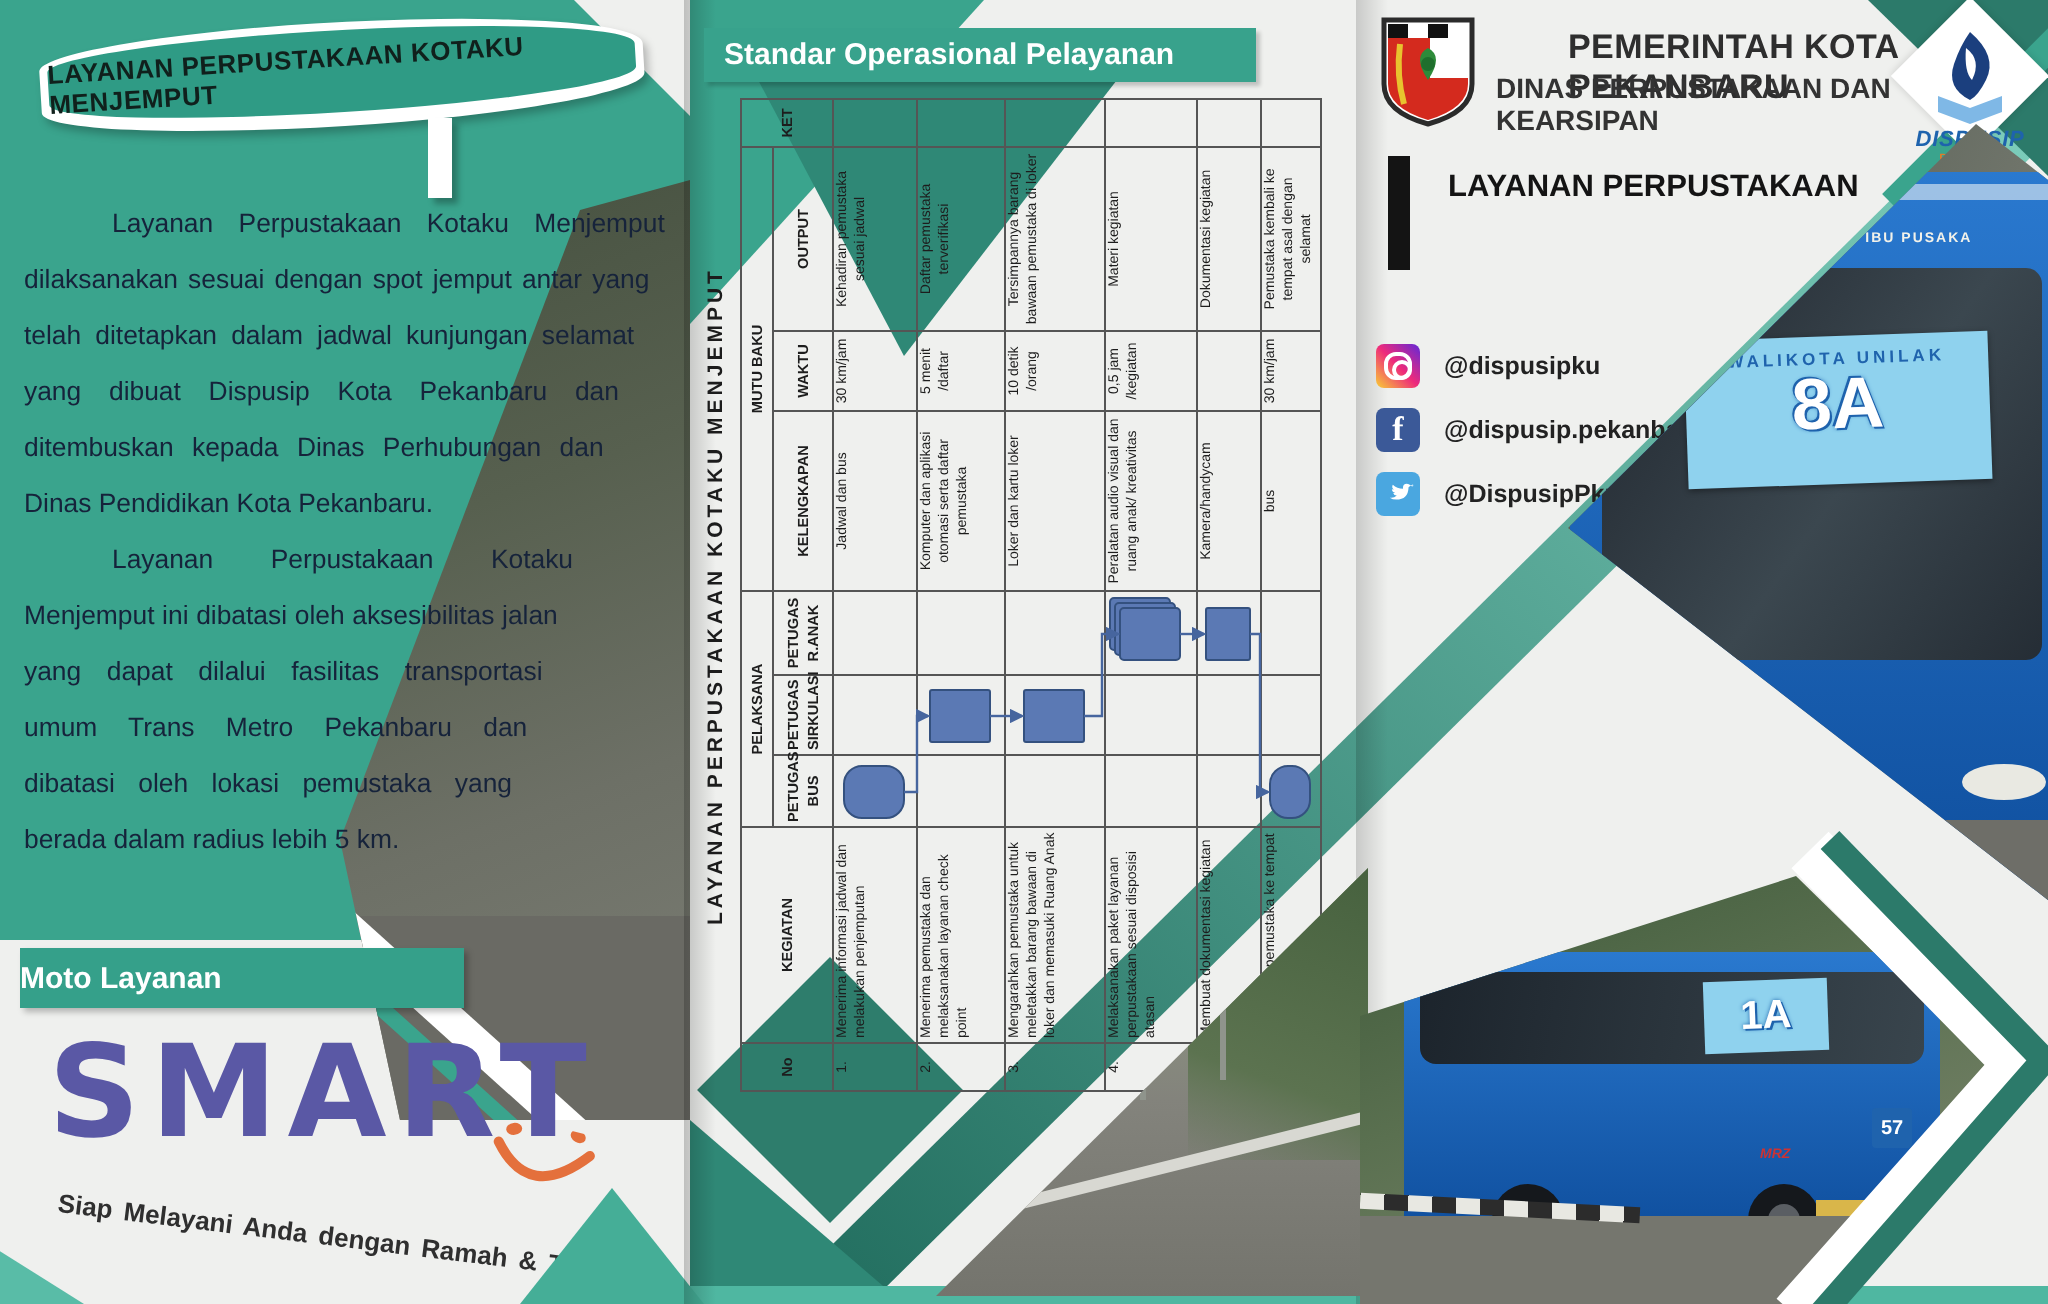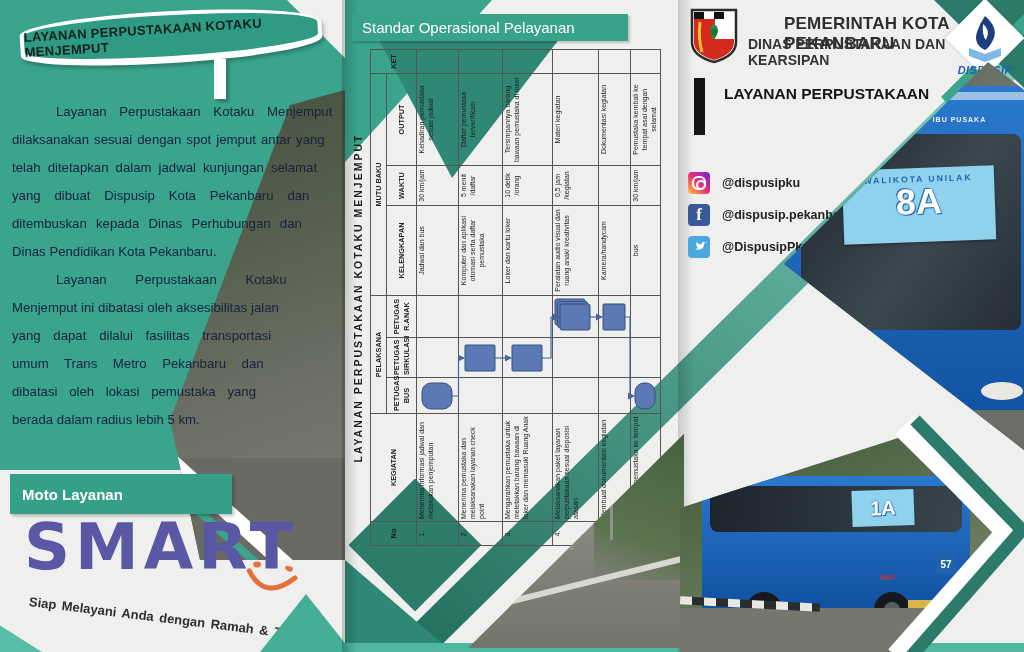--- a/index.html
+++ b/index.html
@@ -43,22 +43,22 @@
   .bus-left .shield { position:absolute; left:12px; top:18px; width:126px; height:110px;
     background:linear-gradient(135deg,#232b33,#3a464e 60%,#222931); border-radius:6px; }
   .badge-55 { position:absolute; left:86px; top:84px; width:30px; height:20px; background:#2f9e4f;
     color:#fff; font-size:11px; font-weight:700; display:flex; align-items:center; justify-content:center; border-radius:2px; }
   .bus-left .lamp { position:absolute; left:106px; top:192px; width:28px; height:12px; background:#e8e8e2; border-radius:50%; }
   .bus-left .bumper { position:absolute; left:0; top:212px; width:150px; height:28px; background:#1a1d20; }
   .photo-left .road { position:absolute; left:0; top:370px; width:180px; height:110px; background:#6a6a64; }
   .photo-left .stripe-w { position:absolute; left:-10px; top:348px; width:330px; height:16px; background:#ffffff; transform:rotate(42deg); transform-origin:left top; }
   .photo-left .stripe-t { position:absolute; left:-4px; top:384px; width:330px; height:8px; background:#3aa48d; transform:rotate(42deg); transform-origin:left top; }
 
-  .moto-band { left:10px; top:474px; width:222px; height:40px; background:#35a08a;
-    box-shadow:2px 2px 3px rgba(0,0,0,.25); display:flex; align-items:center; padding-left:12px; }
+  .moto-band { left:10px; top:474px; width:222px; height:30px; background:#35a08a;
+    box-shadow:2px 2px 3px rgba(0,0,0,.25); display:flex; align-items:center; padding-left:0; }
   .moto-band span { color:#ffffff; font-weight:700; font-size:15px; }
 
   .smart { left:24px; top:510px; font-size:64px; font-weight:700; letter-spacing:5px;
     color:#5a58a5; font-family:"DejaVu Sans", sans-serif; }
   .tagline { left:30px; top:594px; width:330px; transform:rotate(7deg); transform-origin:left top;
     font-size:13px; font-weight:700; color:#2f2f2f; word-spacing:2px; }
   .smiley { left:238px; top:562px; transform:rotate(14deg); }
 
   .tri-bl { left:0; top:608px; width:42px; height:44px; background:#59bca7;
     clip-path:polygon(0 100%, 0 40%, 100% 100%); }
@@ -66,21 +66,21 @@
     clip-path:polygon(0 100%, 50% 0, 100% 100%); }
 
   
   .fold { top:0; width:16px; height:652px; }
   .fold-1 { left:342px; background:linear-gradient(90deg, rgba(0,0,0,.20), rgba(0,0,0,0)); }
   .fold-2 { left:678px; background:linear-gradient(90deg, rgba(0,0,0,.16), rgba(0,0,0,0)); }
 
   
   .sop-band { left:352px; top:14px; width:276px; height:27px; background:#38a28c;
     display:flex; align-items:center; padding-left:10px; box-shadow:2px 2px 2px rgba(0,0,0,.2); }
-  .sop-band span { color:#ffffff; font-weight:400; font-size:15px; }
+  .sop-band span { color:#ffffff; font-weight:700; font-size:15px; }
 
   .sop-rot-outer { left:352px; top:50px; width:308px; height:496px; }
   .sop-rot-inner { position:absolute; width:496px; height:308px;
     transform:rotate(-90deg) translateX(-496px); transform-origin:0 0; }
   .sop-title { height:18px; text-align:center; font-size:10.5px; font-weight:700;
     letter-spacing:2px; color:#1c1c1c; }
   table.sop-table { border-collapse:collapse; table-layout:fixed; width:496px; }
   .sop-table th, .sop-table td { border:1px solid #555; padding:1px 2px; vertical-align:top;
     font-size:7px; line-height:1.28; color:#1d1d1d; background:transparent; }
   .sop-table th { font-weight:700; text-align:center; vertical-align:middle; font-size:7.3px; }

